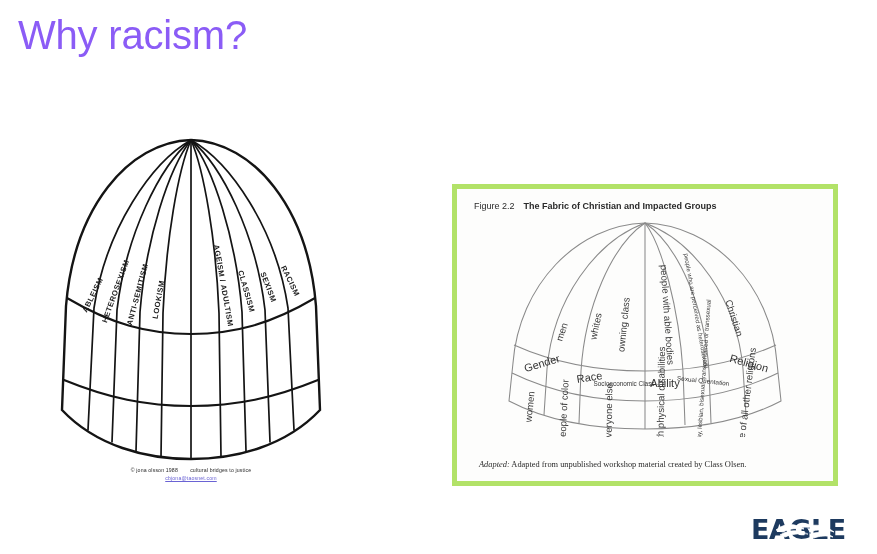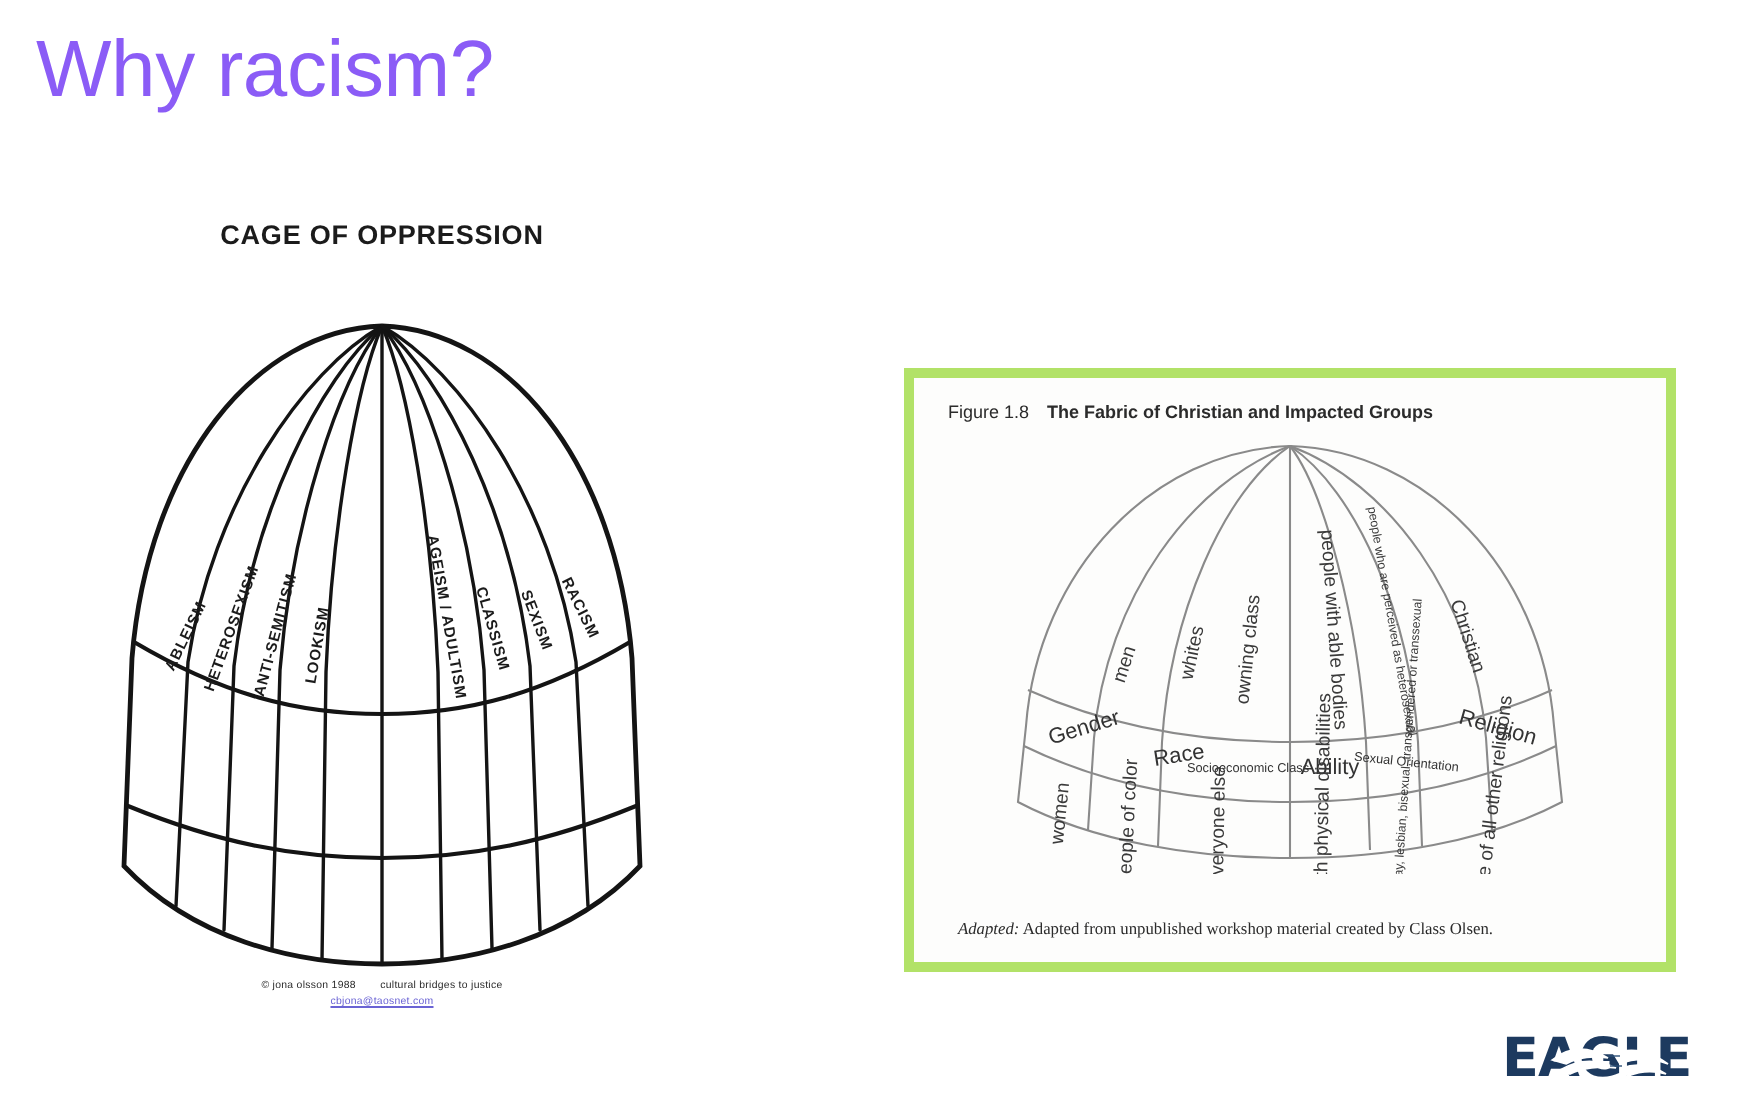--- a/index.html
+++ b/index.html
@@ -166,21 +166,20 @@
     fill: #333333;
   }
 </style>
 </head>
 <body>
 
 <div id="slide-title">Why racism?</div>
 
 <div id="cage-figure">
 
-  <div id="cage-heading">CAGE OF OPPRESSION</div>
 
   <div id="cage-svg-wrap">
     <svg viewBox="0 0 310 355" width="310" height="355" aria-hidden="true">
       <g fill="none" stroke="#141414" stroke-width="1.9" stroke-linecap="round">
 
         <path d="M155 30 C 92 32, 38 98, 30 196 L 26 300 C 60 336, 110 349, 155 349
                  C 200 349, 250 336, 284 300 L 280 196 C 272 98, 218 32, 155 30 Z" stroke-width="2.4"></path>
       </g>
 
       <g fill="none" stroke="#141414" stroke-width="1.7" stroke-linecap="round">
@@ -222,21 +221,21 @@
     <div>
       <span class="credit-email">cbjona@taosnet.com</span>
     </div>
   </div>
 </div>
 
 <div id="fabric-figure">
   <div id="fabric-inner">
 
     <div id="fabric-caption">
-      <span class="fig-num">Figure 1.8</span><span class="fig-title">The Fabric of Christian and Impacted Groups</span>
+      <span class="fig-num">Figure 2.2</span><span class="fig-title">The Fabric of Christian and Impacted Groups</span>
     </div>
 
     <div id="fabric-svg-wrap">
       <svg viewBox="0 0 376 222" width="376" height="222" aria-hidden="true">
         <g fill="none" stroke="#8a8a8a" stroke-width="1.05">
 
           <path d="M188 8 C 120 10, 62 70, 56 148 L 52 186
                    C 90 206, 140 214, 188 214
                    C 236 214, 286 206, 324 186 L 320 148
                    C 314 70, 256 10, 188 8 Z"></path>

